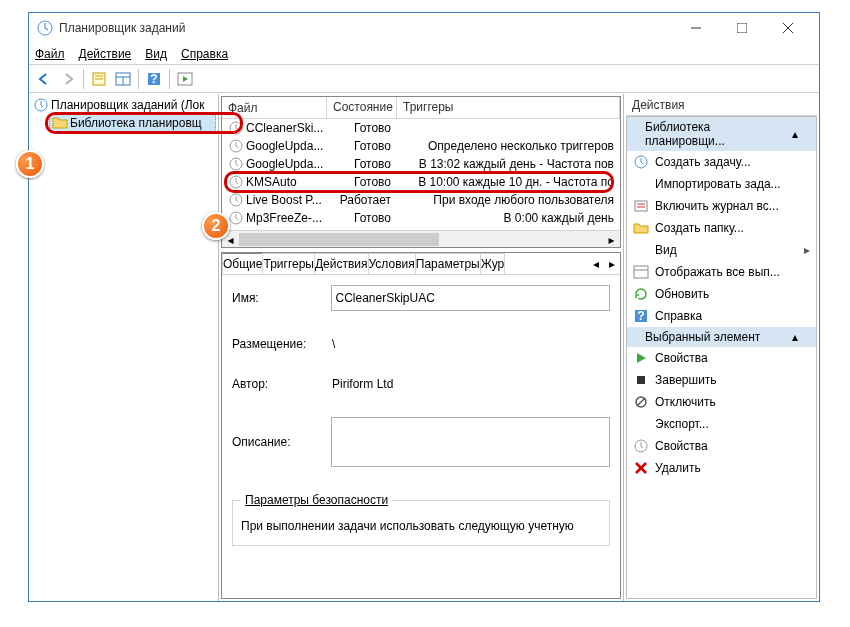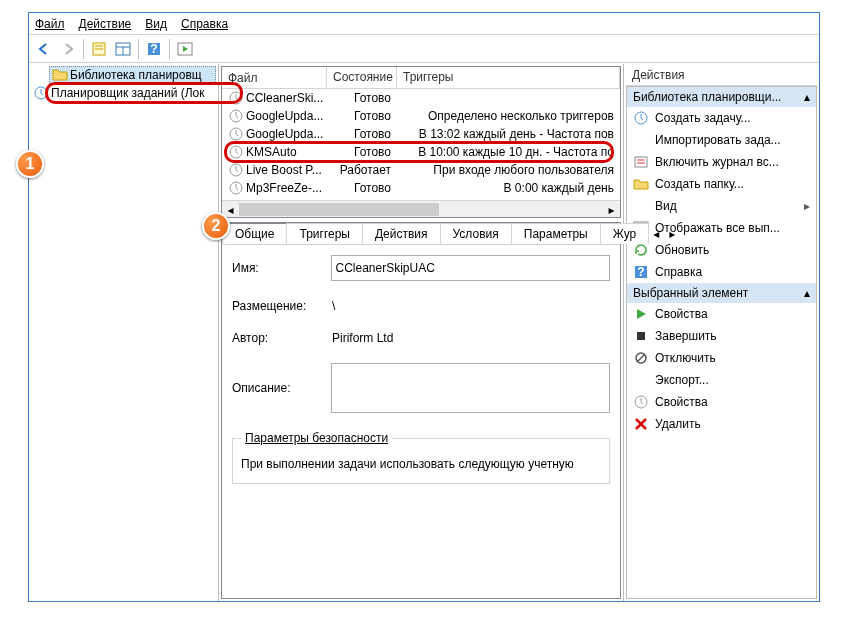--- a/index.html
+++ b/index.html
@@ -34,49 +34,76 @@
 .trow .ticon { width: 16px; height: 16px; margin-right: 2px; flex-shrink: 0; display: inline-block; vertical-align: middle; }
 .col-file { width: 105px; display: flex; align-items: center; }
 .col-state { width: 70px; }
 .col-trig { flex: 1; }
 .scrollh { height: 17px; background: #f0f0f0; border-top: 1px solid #d4d4d4; display: flex; }
 .scrollh .arrow { width: 17px; height: 17px; display: flex; align-items: center; justify-content: center; }
 .scrollh .track { flex: 1; background: #f0f0f0; position: relative; }
 .scrollh .thumb { position: absolute; left: 0; top: 2px; height: 13px; width: 200px; background: #cdcdcd; }
 .details { flex: 1; border: 1px solid #828790; margin: 2px; background: #fff; display: flex; flex-direction: column; }
 .tabs { display: flex; height: 22px; border-bottom: 1px solid #d4d4d4; background: #fff; }
-.tab { padding: 3px 12px; border: 1px solid #d4d4d4; border-bottom: none; background: #fff; margin-right: -1px; }
+.tab { padding: 3px 0; border: 1px solid #d4d4d4; border-bottom: none; background: #fff; margin-right: -1px; }
 .tab.active { background: #fff; border-top: 1px solid #828790; }
 .tabnav { display: flex; margin-left: auto; }
 .tabnav div { width: 16px; display: flex; align-items: center; justify-content: center; }
 .detbody { flex: 1; padding: 10px; overflow: hidden; }
-.frow { display: flex; align-items: center; margin-bottom: 18px; }
+.frow { display: flex; align-items: center; margin-bottom: 26px; }
 .frow label { width: 100px; color: #000; }
 .frow .val { flex: 1; }
 .frow input, .frow .txt { width: 280px; height: 26px; border: 1px solid #abadb3; padding: 1px 3px; background: #fff; }
 .frow textarea { width: 280px; height: 50px; border: 1px solid #abadb3; padding: 2px; background: #fff; resize: none; }
 .secgroup { border: 1px solid #d4d4d4; padding: 8px; margin-top: 6px; }
 .secgroup legend { padding: 0 4px; text-decoration: underline; }
 .actions { width: 195px; background: #fff; padding: 2px; display: flex; flex-direction: column; }
 .actions-hdr { height: 20px; padding: 2px 6px; border-bottom: 1px solid #d4d4d4; font-weight: normal; color: #333; }
 .apanel { border: 1px solid #bcbcbc; flex: 1; background: #fff; overflow: hidden; }
-.agroup-hdr { background: #d6e5f3; padding: 3px 6px; display: flex; align-items: center; }
+.agroup-hdr { background: #d6e5f3; padding: 3px 18px; display: flex; align-items: center; }
 .agroup-hdr .collapse { margin-left: auto; }
 .aitem { display: flex; align-items: center; height: 22px; padding: 0 6px; }
 .aitem .aicon { width: 16px; height: 16px; margin-right: 6px; flex-shrink: 0; }
 .aitem .arrow { margin-left: auto; color: #555; }
 .aitem span.lbl { white-space: nowrap; overflow: hidden; text-overflow: ellipsis; }
 
 .callout { position: absolute; width: 28px; height: 28px; border-radius: 50%; background: radial-gradient(circle at 30% 30%, #ff9a4a, #e85c0c); border: 2px solid #fff; box-shadow: 0 1px 3px rgba(0,0,0,0.5); display: flex; align-items: center; justify-content: center; color: #fff; font-weight: bold; font-size: 16px; z-index: 20; }
 .hl1 { position: absolute; border: 3px solid #d40000; border-radius: 10px; pointer-events: none; z-index: 10; }
 </style>
 </head>
 <body>
 
 <div class="window">
+  <div class="titlebar">
+    <span class="icon">
+      <svg viewBox="0 0 16 16">
+          <circle cx="8" cy="8" r="7" fill="#fff" stroke="#4a90d9"></circle>
+          <path d="M8 3v5l3 2" stroke="#4a90d9" fill="none" stroke-width="1.2"></path>
+        </svg>
+    </span>
+    <span class="title">Планировщик заданий</span>
+    <div class="winbtns">
+      <div class="winbtn">
+          <svg width="10" height="10">
+            <line x1="0" y1="5" x2="10" y2="5" stroke="#333"></line>
+          </svg>
+        </div>
+      <div class="winbtn">
+          <svg width="10" height="10">
+            <rect x="0" y="0" width="10" height="10" fill="none" stroke="#333"></rect>
+          </svg>
+        </div>
+      <div class="winbtn close">
+          <svg width="10" height="10">
+            <line x1="0" y1="0" x2="10" y2="10" stroke="#333"></line>
+            <line x1="10" y1="0" x2="0" y2="10" stroke="#333"></line>
+          </svg>
+        </div>
+    </div>
+  </div>
 
   <div class="menubar">
     <span><u>Файл</u></span>
     <span><u>Действие</u></span>
     <span><u>Вид</u></span>
     <span><u>Справка</u></span>
   </div>
 
   <div class="toolbar">
     <div class="tbtn">
@@ -115,32 +142,32 @@
     <div class="tbtn">
         <svg viewBox="0 0 16 16">
           <rect x="1" y="2" width="14" height="12" fill="none" stroke="#888"></rect>
           <path d="M6 5 L11 8 L6 11 Z" fill="#3fa93f"></path>
         </svg>
       </div>
   </div>
 
   <div class="content">
     <div class="tree">
-      <div class="tree-row child sel">
-        <span class="ticon"><svg viewBox="0 0 16 16">
-              <path d="M1 3h5l1 2h8v8H1z" fill="#f7d774" stroke="#c9a000"></path>
-            </svg></span>
-        <span>Библиотека планировщ</span>
-      </div>
       <div class="tree-row">
         <span class="ticon"><svg viewBox="0 0 16 16">
               <circle cx="8" cy="8" r="6" fill="#fff" stroke="#4a90d9"></circle>
               <path d="M8 4v4l2 2" stroke="#4a90d9" fill="none"></path>
             </svg></span>
         <span>Планировщик заданий (Лок</span>
+      </div>
+      <div class="tree-row child sel">
+        <span class="ticon"><svg viewBox="0 0 16 16">
+              <path d="M1 3h5l1 2h8v8H1z" fill="#f7d774" stroke="#c9a000"></path>
+            </svg></span>
+        <span>Библиотека планировщ</span>
       </div>
       <div class="hl1" style="left:16px; top:18px; width:198px; height:22px;"></div>
     </div>
 
     <div class="middle">
       <div class="tasks">
         <div class="thdr">
           <div class="col-file">Файл</div>
           <div class="col-state">Состояние</div>
           <div class="col-trig">Триггеры</div>

